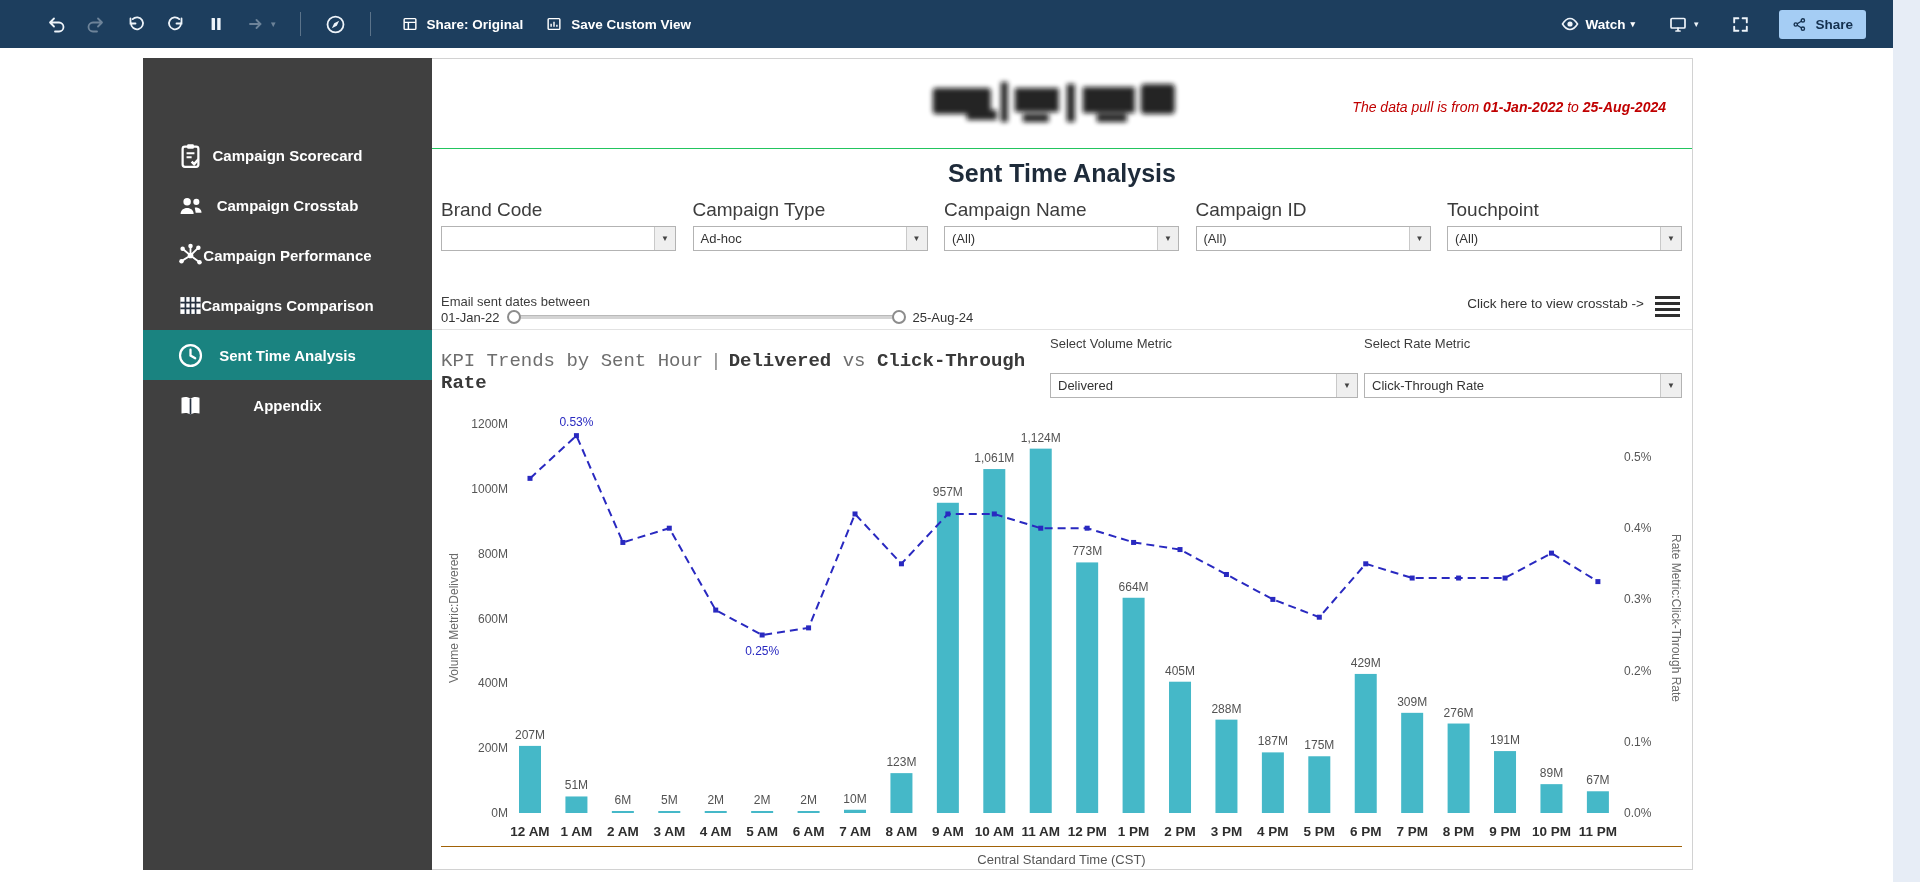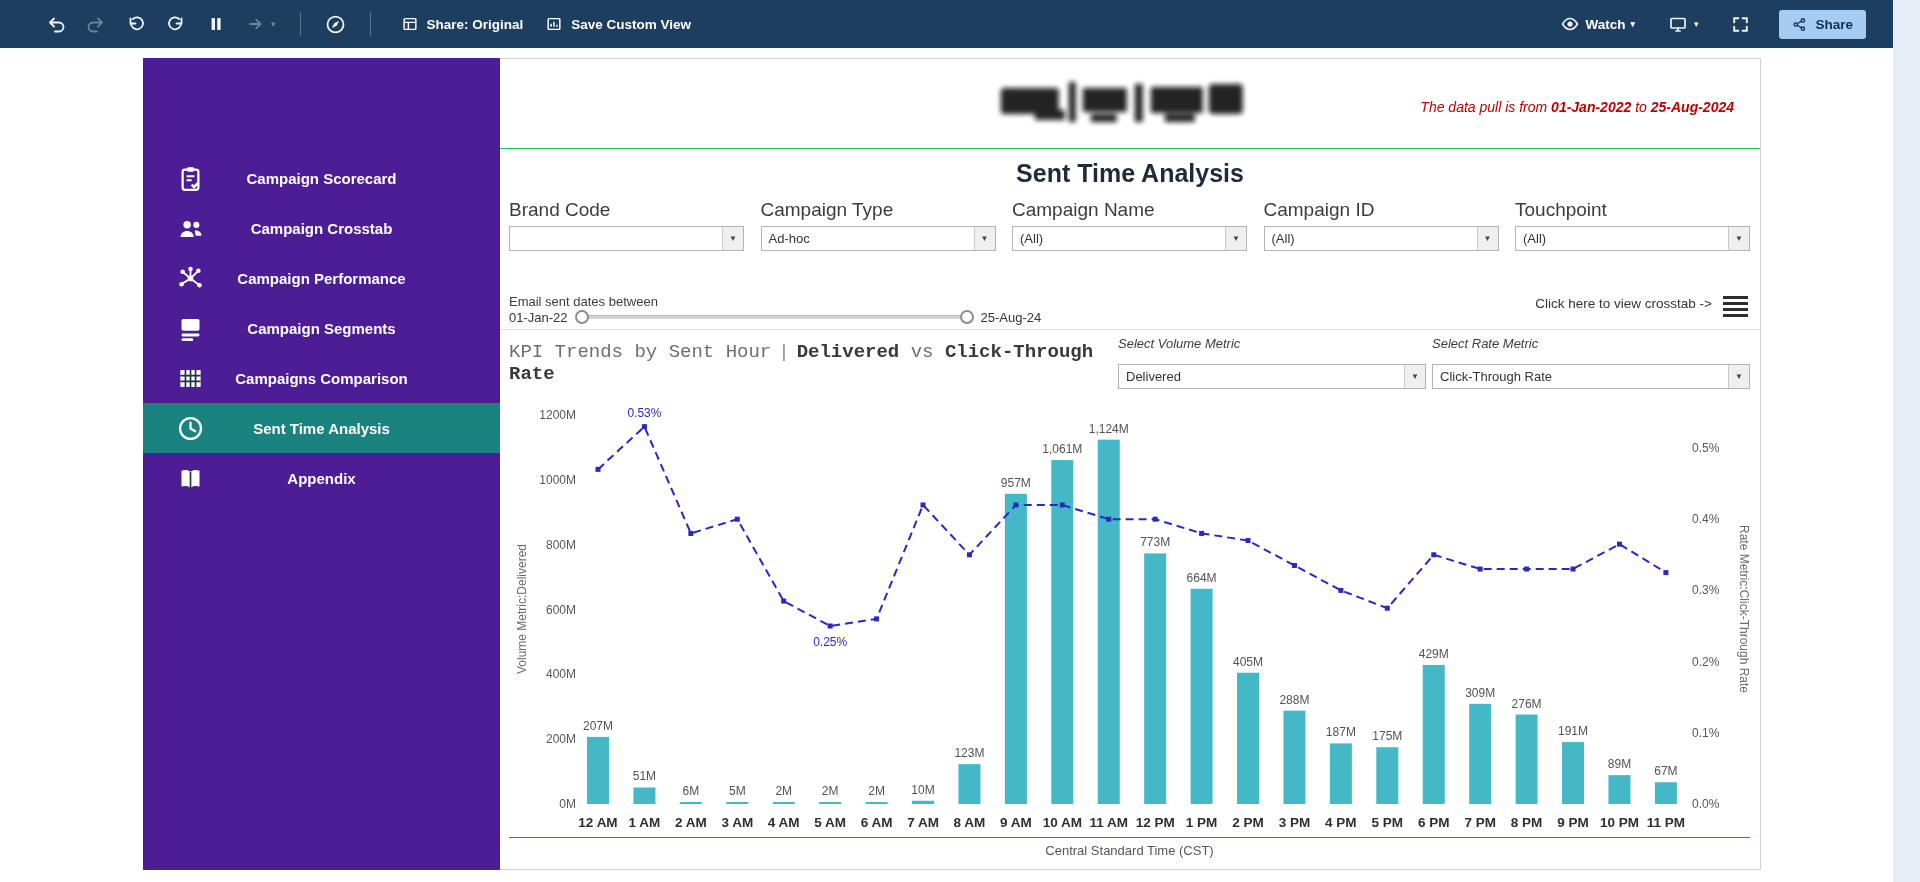--- a/index.html
+++ b/index.html
@@ -15,21 +15,21 @@
   .tb-btn svg{display:block;}
   .disabled{opacity:.38;}
   .tb-sep{width:1px;height:24px;background:rgba(255,255,255,.28);margin:0 8px;}
   .tb-text-btn{background:none;border:none;cursor:pointer;display:flex;align-items:center;gap:8px;color:#fff;font-weight:bold;font-size:13.5px;font-family:inherit;margin-left:10px;}
   .caret{font-size:9px;color:inherit;line-height:1;}
   .watch-btn{font-weight:bold;font-size:13.5px;color:#fff;}
   .share-btn{background:#a5cdf4;color:#14304e;font-weight:bold;font-size:13.5px;border:none;border-radius:3px;padding:7px 13px;display:flex;align-items:center;gap:8px;cursor:pointer;font-family:inherit;}
 
   
   .workspace{display:flex;align-items:flex-start;margin-top:10px;padding-left:143px;}
-  .sidebar{width:357px;height:812px;background:#4c1d95;padding-top:95px;flex:none;}
+  .sidebar{width:289px;height:812px;background:#404040;padding-top:72px;flex:none;}
   .sb-item{position:relative;height:50px;display:flex;align-items:center;cursor:pointer;}
   .sb-item.selected{background:#1a8380;}
   .sb-icon{position:absolute;left:34px;width:27px;height:27px;}
   .sb-icon svg{display:block;width:100%;height:100%;}
   .sb-label{width:100%;text-align:center;color:#fff;font-weight:bold;font-size:15px;padding:0 18px;}
 
   .content{width:1261px;height:812px;background:#fff;border:1px solid #d2d2d2;border-left:none;}
 
   .hdr-row{position:relative;height:90px;border-bottom:1px solid #22c55e;}
   .logo{position:absolute;left:50%;top:13px;transform:translateX(-52%);}
@@ -56,21 +56,21 @@
   .crosstab{display:flex;gap:11px;font-size:13.5px;color:#333;padding-bottom:8px;cursor:pointer;}
   .burger{display:flex;flex-direction:column;gap:3px;}
   .burger i{display:block;width:25px;height:3px;background:#2e2e2e;}
 
   .chart-header{display:flex;align-items:flex-end;border-top:1px solid #e2e2e2;margin-top:4px;padding:6px 10px 8px 9px;}
   .chart-title{flex:1;font-size:19px;color:#6e6e6e;padding-bottom:4px;font-family:Liberation Mono, monospace;}
   .chart-title b{color:#393939;}
   .chart-title .pipe{margin:0 7px;color:#8a8a8a;}
   .metric-group{width:308px;margin-left:6px;}
   .metric-group.rate{width:318px;}
-  .metric-label{font-size:13px;color:#3c3c3c;margin-bottom:13px;font-style:italic;}
+  .metric-label{font-size:13px;color:#3c3c3c;margin-bottom:22px;}
 
   #combo-chart{display:block;width:1261px;height:440px;}
   .ax{font-size:12px;fill:#565656;}
   .axt{font-size:12px;fill:#6a6a6a;}
   .xlab{font-size:13.5px;font-weight:bold;fill:#2e2e2e;}
   .blab{font-size:12px;fill:#525252;}
   .llab{font-size:12px;fill:#2929c0;}
   .xcaption{border-top:1px solid #a16207;height:26px;margin:0 10px 0 9px;display:flex;align-items:center;justify-content:center;font-size:13px;color:#555;}
 </style>
 </head>
@@ -202,30 +202,20 @@
               </g>
               <circle cx="5" cy="6" r="2" fill="#fff"></circle>
               <circle cx="19" cy="5" r="2" fill="#fff"></circle>
               <circle cx="4" cy="17" r="2" fill="#fff"></circle>
               <circle cx="20" cy="18" r="2" fill="#fff"></circle>
               <circle cx="12" cy="3.5" r="2" fill="#fff"></circle>
               <circle cx="12" cy="12" r="2.5" fill="#fff"></circle>
             </svg>
           </span>
           <span class="sb-label">Campaign Performance</span>
-        </div>
-        <div class="sb-item">
-          <span class="sb-icon">
-            <svg viewBox="0 0 24 24">
-              <rect x="4" y="3.5" width="16" height="10.5" rx="1.6" fill="#fff"></rect>
-              <rect x="4" y="16.5" width="16" height="2.6" rx="1.3" fill="#fff"></rect>
-              <rect x="4" y="20.6" width="10.5" height="2.6" rx="1.3" fill="#fff"></rect>
-            </svg>
-          </span>
-          <span class="sb-label">Campaign Segments</span>
         </div>
         <div class="sb-item">
           <span class="sb-icon">
             <svg viewBox="0 0 24 24">
               <rect x="3" y="4.5" width="18" height="15" fill="#fff"></rect>
               <path d="M3 9.5 h18 M3 14.5 h18 M7.5 4.5 v15 M12 4.5 v15 M16.5 4.5 v15" stroke="#263140" stroke-width="1.5"></path>
             </svg>
           </span>
           <span class="sb-label">Campaigns Comparison</span>
         </div>

